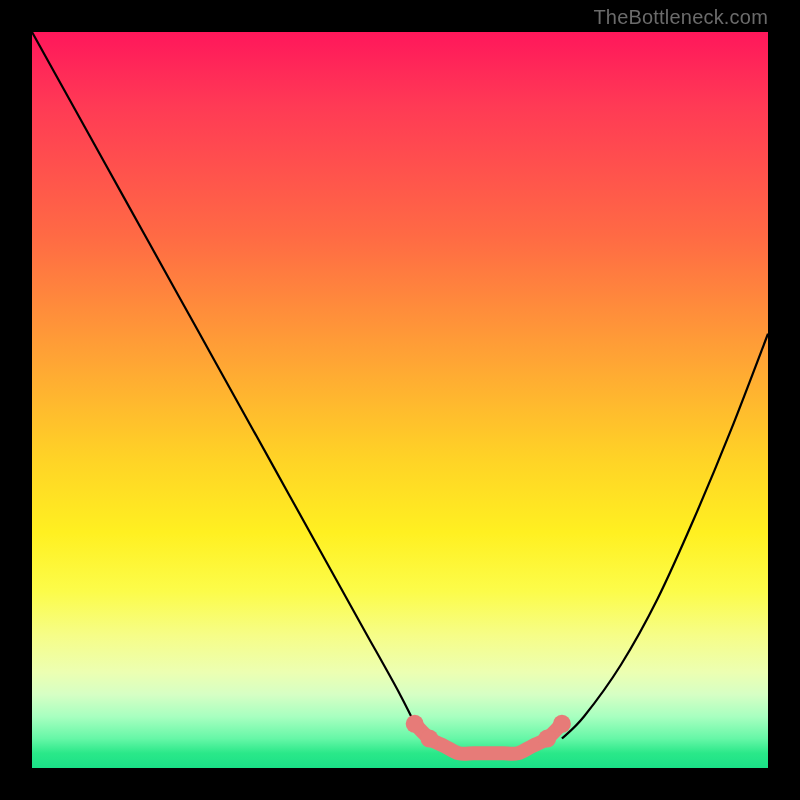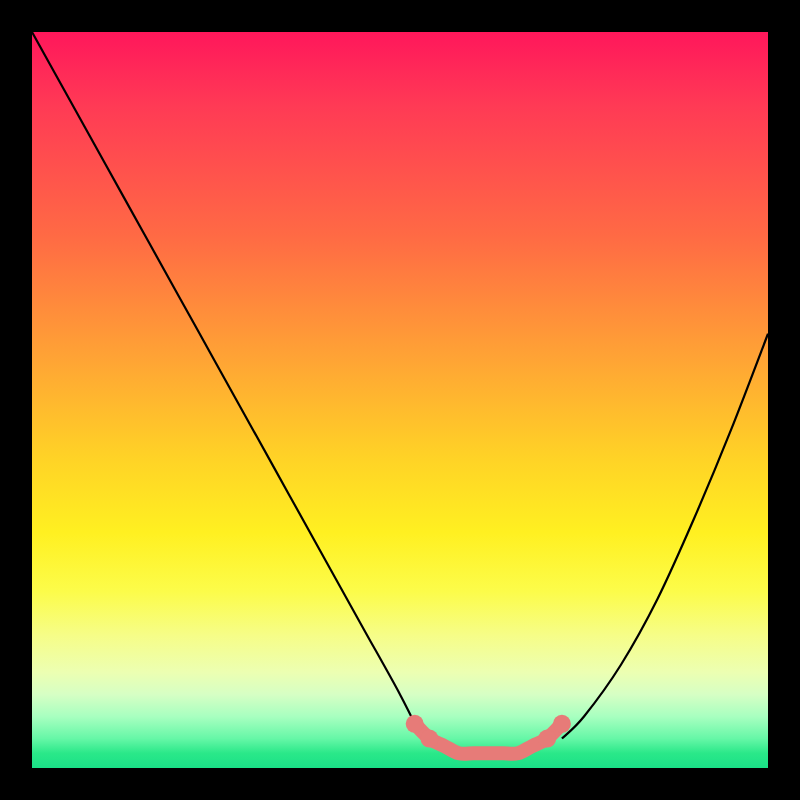--- a/index.html
+++ b/index.html
@@ -59,20 +59,21 @@
     top: 0;
     width: 736px;
     height: 736px;
     overflow: visible;
   }
 </style>
 </head>
 <body>
 
 <div class="frame">
+  <div class="watermark">TheBottleneck.com</div>
 
   <div class="plot">
     <svg class="curves" viewBox="0 0 736 736" preserveAspectRatio="none">
       <path id="path-left-curve" fill="none" stroke="#000" stroke-width="2.2" d="M 0 0 C 6.133333333333334 11.040000000000001, 24.53333333333334 44.16000000000001, 36.800000000000004 66.24000000000001 C 49.06666666666667 88.32000000000001, 61.33333333333334 110.40000000000002, 73.60000000000001 132.48000000000002 C 85.86666666666667 154.56000000000003, 98.13333333333333 176.64000000000004, 110.39999999999999 198.72000000000003 C 122.66666666666666 220.8, 134.93333333333334 242.88, 147.20000000000002 264.96 C 159.4666666666667 287.03999999999996, 171.73333333333335 309.12, 184 331.2 C 196.26666666666665 353.28, 208.53333333333333 375.36, 220.79999999999998 397.44 C 233.06666666666663 419.52, 245.3333333333333 441.6, 257.59999999999997 463.68 C 269.8666666666666 485.76, 282.1333333333334 507.84, 294.40000000000003 529.92 C 306.6666666666667 552, 318.93333333333334 574.0799999999999, 331.2 596.16 C 343.46666666666664 618.24, 358.18666666666667 644, 368 662.4 C 377.81333333333333 680.8, 386.40000000000003 699.1999999999999, 390.08000000000004 706.56"></path>
       <path id="path-right-curve" fill="none" stroke="#000" stroke-width="2.2" d="M 529.92 706.56 C 533.5999999999999 702.88, 542.1866666666666 696.7466666666667, 552 684.48 C 561.8133333333334 672.2133333333334, 576.5333333333334 652.5866666666667, 588.8000000000001 632.96 C 601.0666666666667 613.3333333333334, 613.3333333333334 591.2533333333333, 625.6 566.72 C 637.8666666666667 542.1866666666667, 650.1333333333333 513.9733333333334, 662.4 485.76 C 674.6666666666666 457.5466666666666, 686.9333333333333 428.1066666666667, 699.1999999999999 397.44 C 711.4666666666666 366.7733333333333, 729.8666666666667 317.7066666666667, 736 301.76000000000005"></path>
       <g id="marker-band-g">
           <path d="M 382.72 691.84 C 385.17333333333335 694.2933333333333, 392.5333333333334 702.88, 397.44000000000005 706.56 C 402.3466666666667 710.2399999999999, 407.2533333333334 711.4666666666666, 412.16 713.92 C 417.06666666666666 716.3733333333333, 421.97333333333336 720.0533333333333, 426.88 721.28 C 431.78666666666663 722.5066666666667, 436.69333333333327 721.28, 441.59999999999997 721.28 C 446.50666666666666 721.28, 451.4133333333333 721.28, 456.32 721.28 C 461.2266666666667 721.28, 466.1333333333333 721.28, 471.04 721.28 C 475.9466666666667 721.28, 480.85333333333335 722.5066666666667, 485.76000000000005 721.28 C 490.66666666666674 720.0533333333333, 495.5733333333334 716.3733333333333, 500.48 713.92 C 505.38666666666666 711.4666666666666, 510.2933333333333 710.2399999999999, 515.1999999999999 706.56 C 520.1066666666666 702.88, 527.4666666666666 694.2933333333333, 529.92 691.84" fill="none" stroke="#e77b78" stroke-width="14" stroke-linecap="round" stroke-linejoin="round"></path>
           <circle cx="382.72" cy="691.84" r="9" fill="#e77b78"></circle>
           <circle cx="397.44000000000005" cy="706.56" r="9" fill="#e77b78"></circle>
           <circle cx="515.1999999999999" cy="706.56" r="9" fill="#e77b78"></circle>

